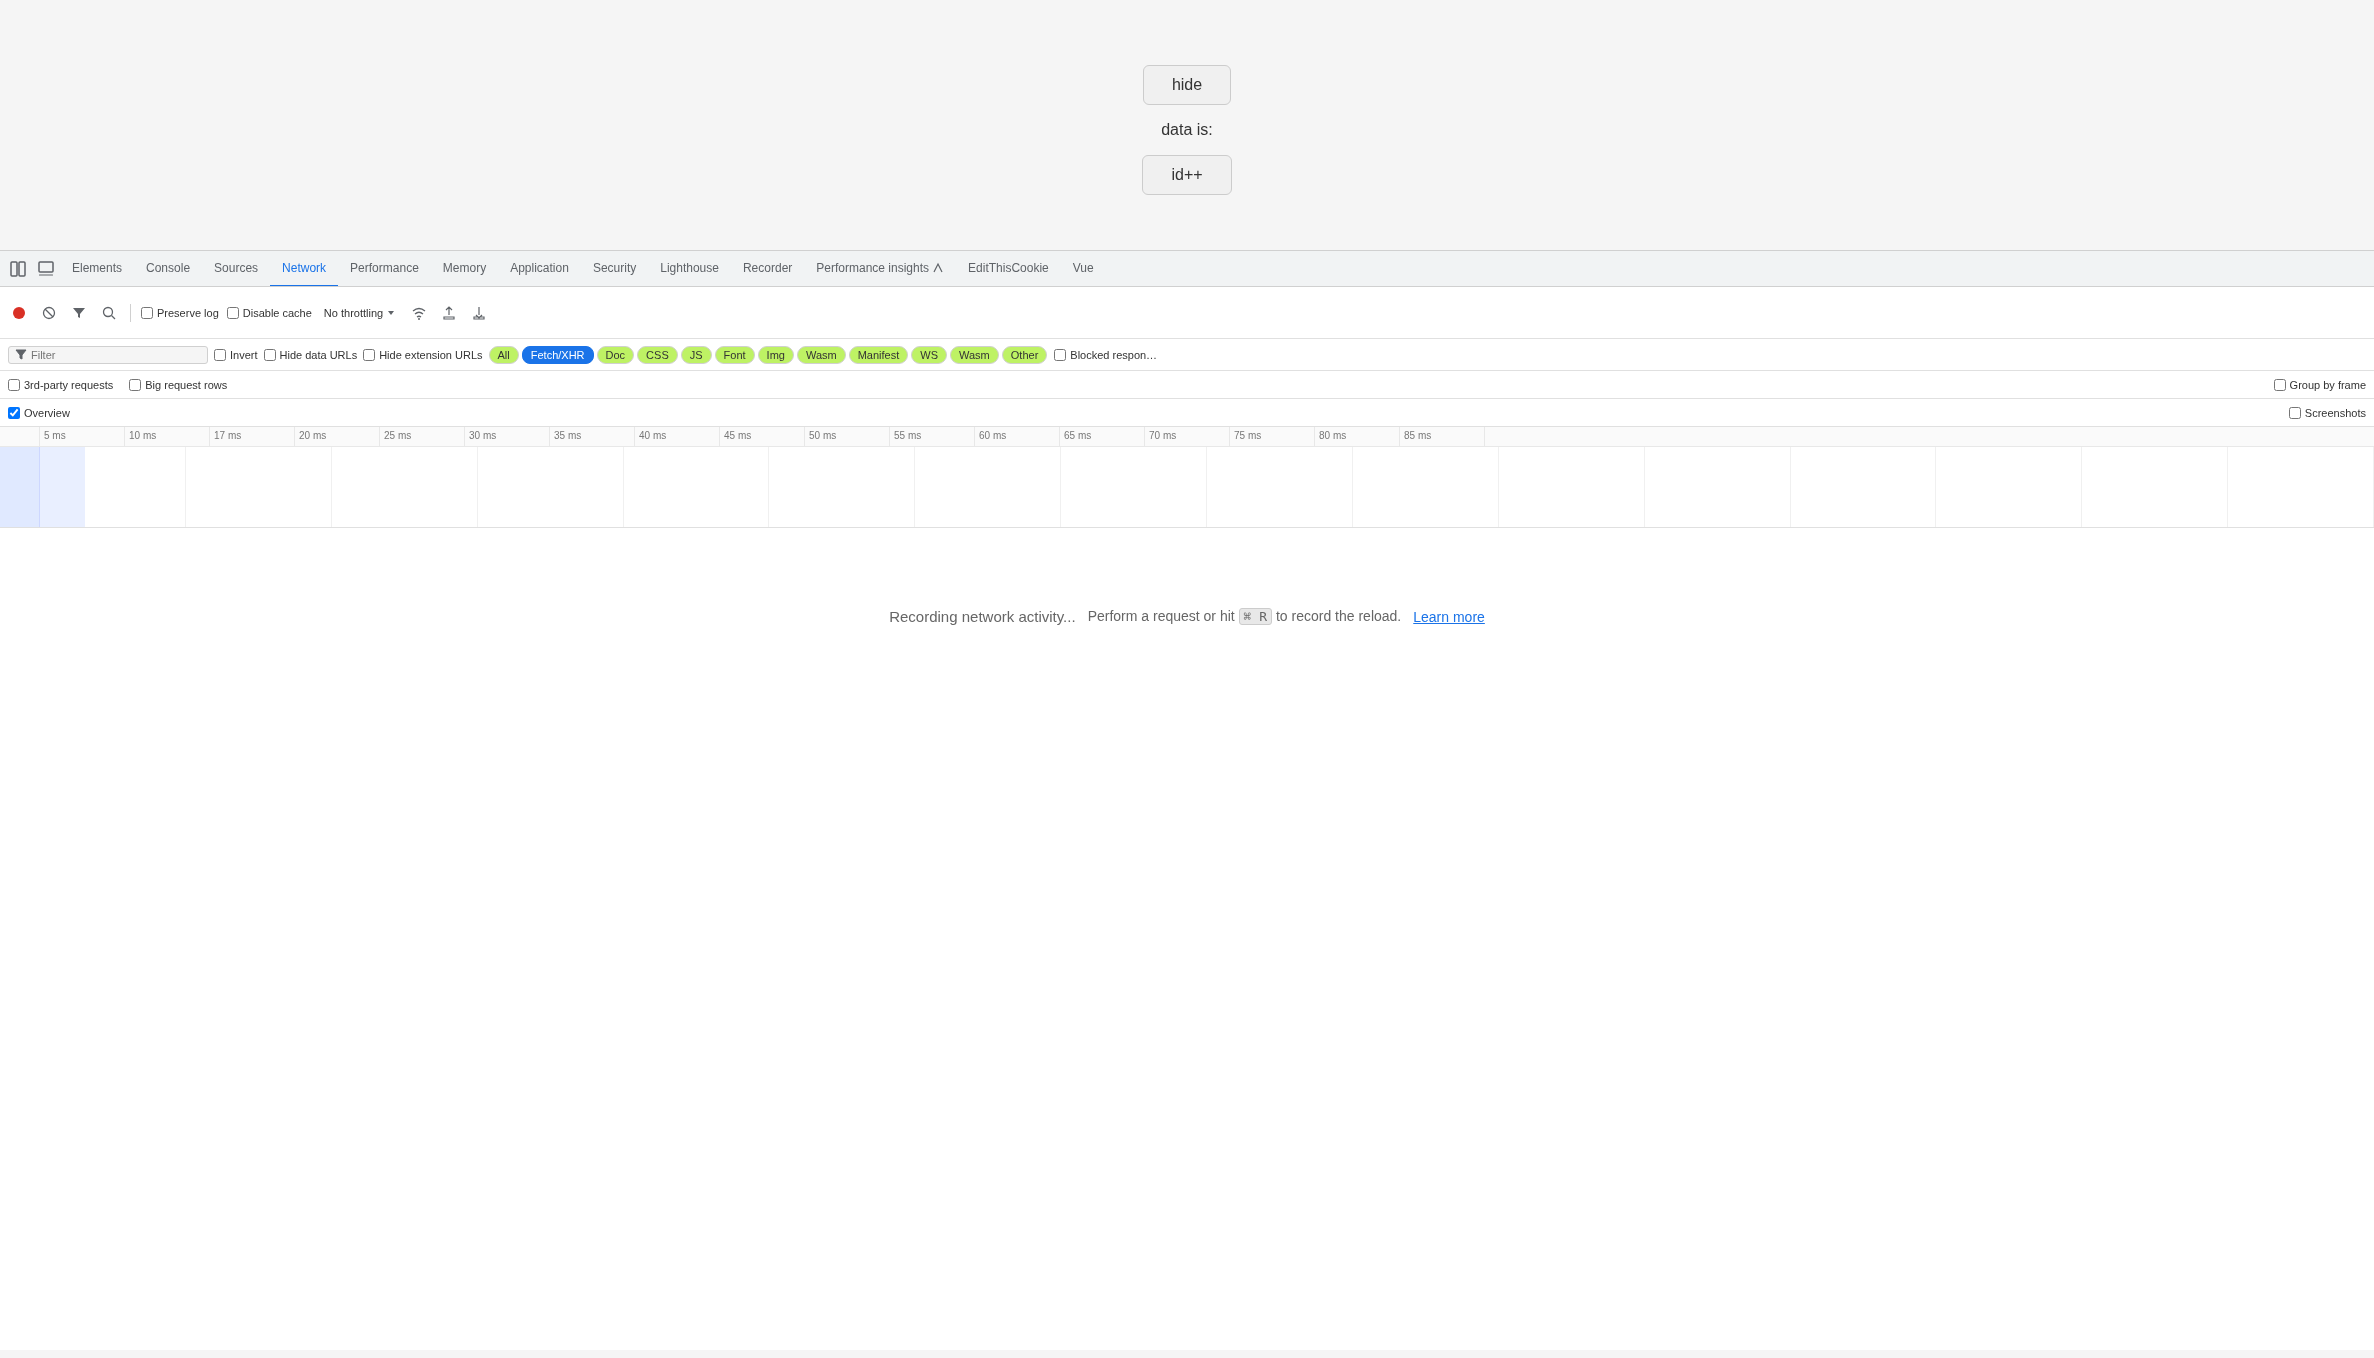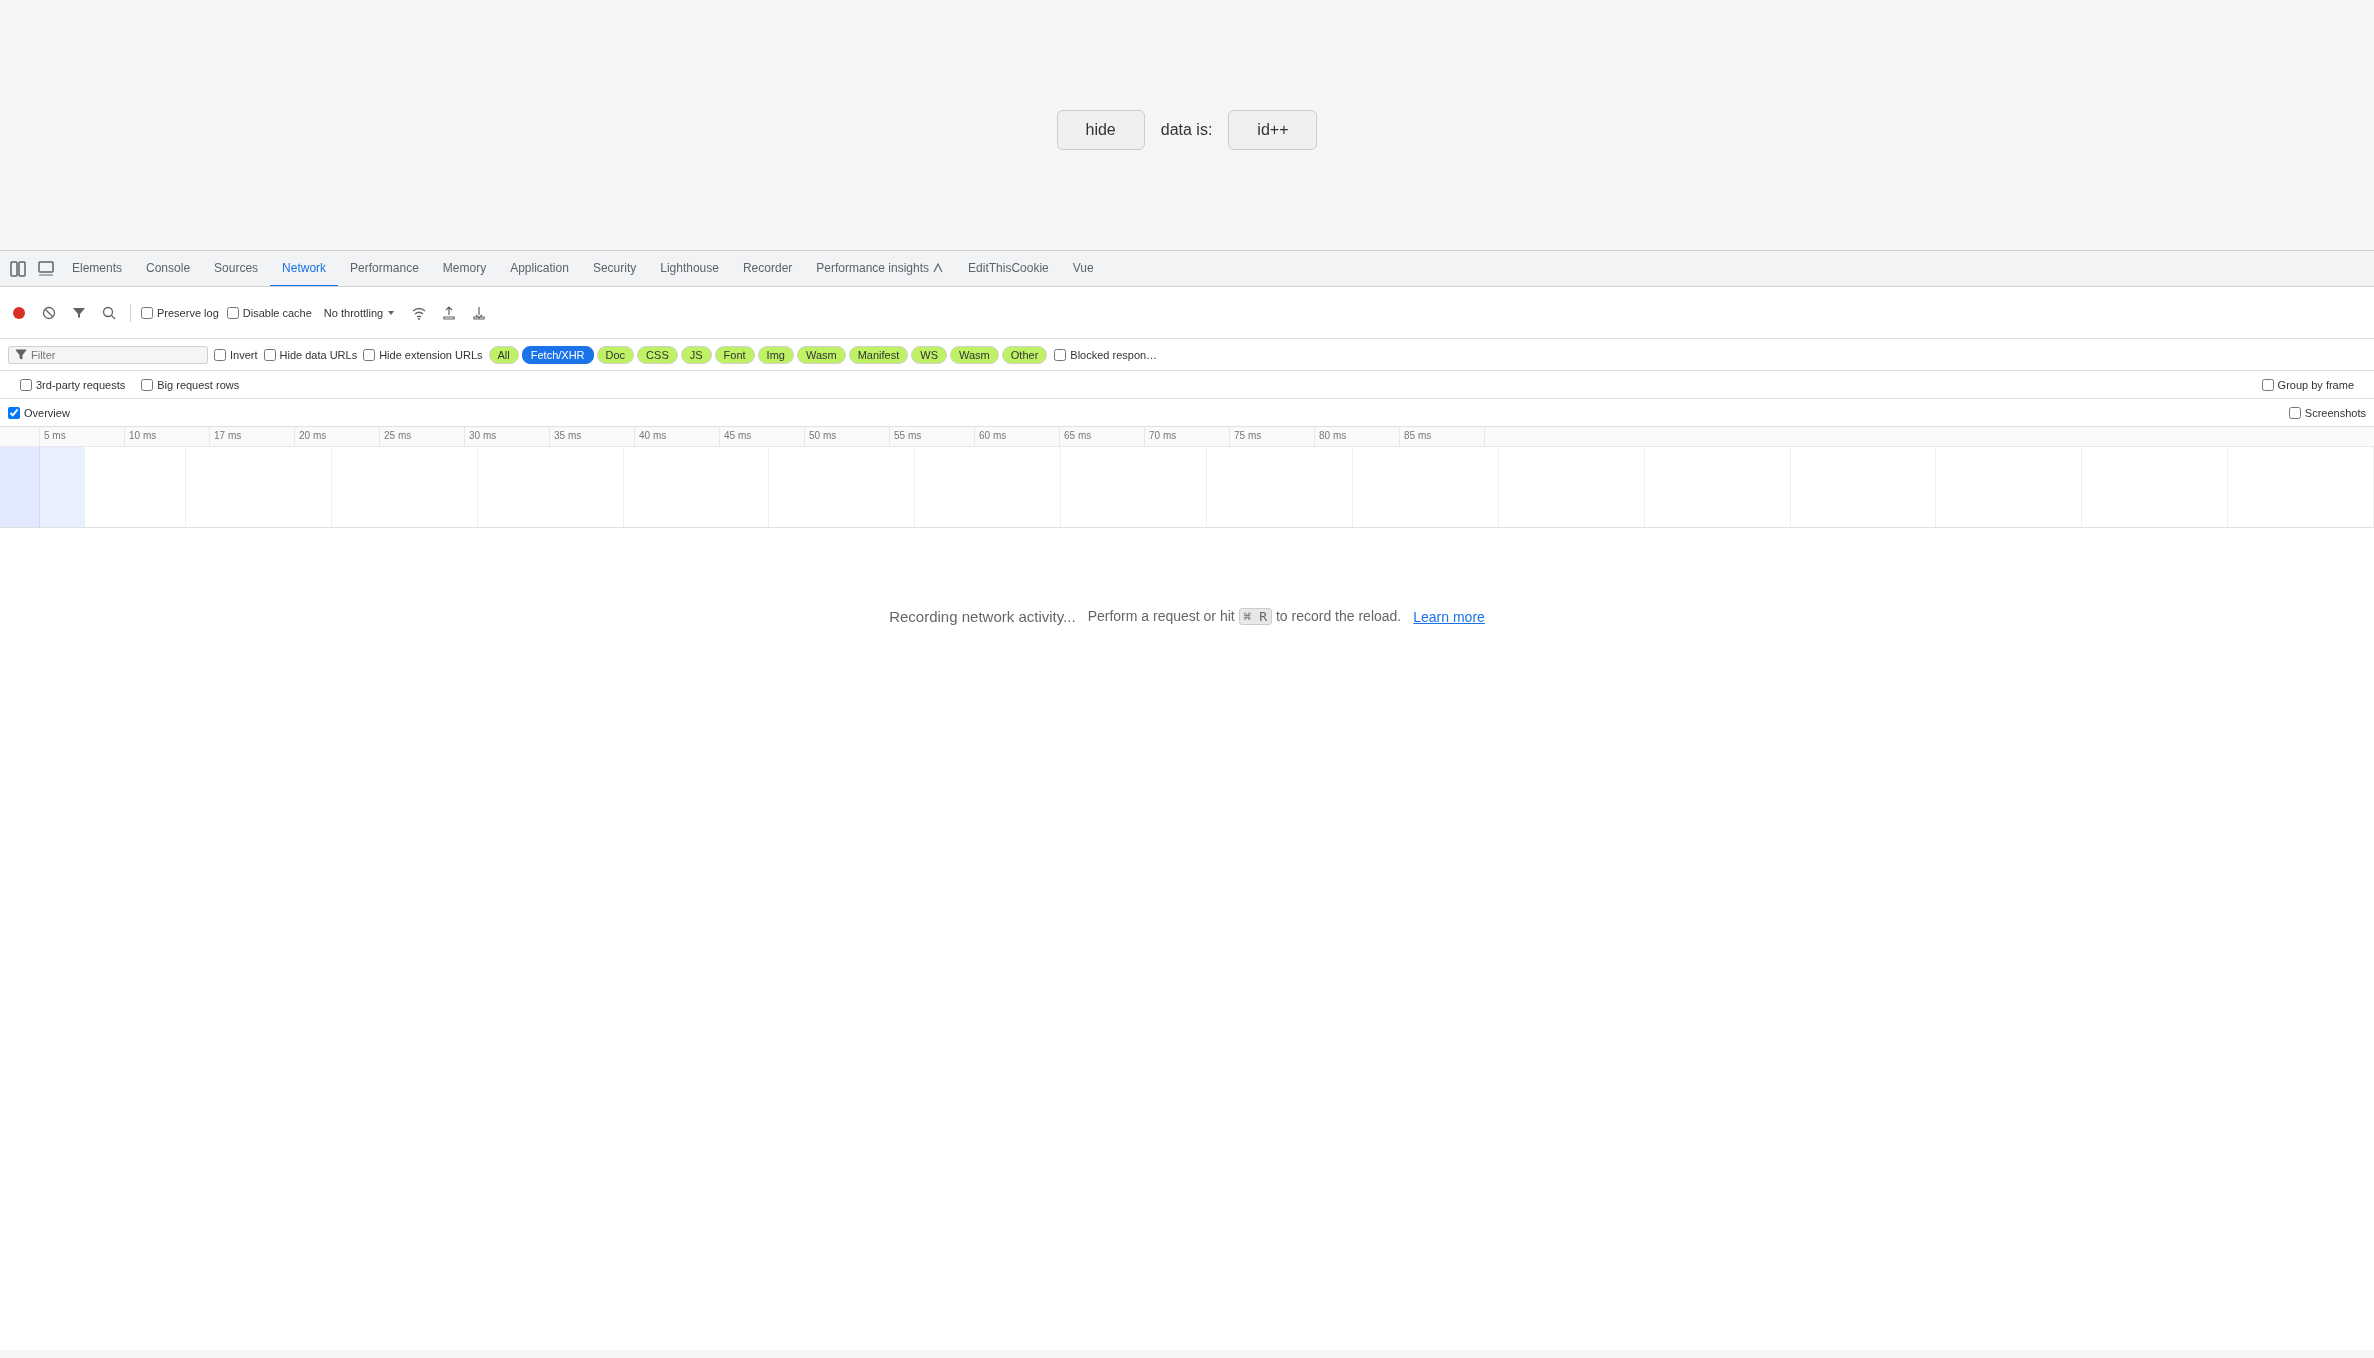--- a/index.html
+++ b/index.html
@@ -9,20 +9,21 @@
       height: 1358px;
       overflow: hidden;
       position: relative;
     }
 
     
     .page-content {
       background: #f5f5f5;
       height: 260px;
       display: flex;
+      flex-direction: column;
       align-items: center;
       justify-content: center;
       gap: 16px;
       padding: 20px;
     }
 
     .hide-button {
       background: #f0f0f0;
       border: 1px solid #ccc;
       border-radius: 6px;
@@ -203,21 +204,21 @@
       color: #fff;
       border-color: #1a73e8;
       border-radius: 8px;
     }
 
     
     .devtools-options-row {
       display: flex;
       align-items: center;
       justify-content: space-between;
-      padding: 4px 20px;
+      padding: 4px 8px;
       border-bottom: 1px solid #e0e0e0;
       background: #fff;
       height: 28px;
     }
 
     .options-left { display: flex; align-items: center; gap: 16px; }
     .options-right { display: flex; align-items: center; gap: 16px; }
 
     
     .devtools-overview-row {

